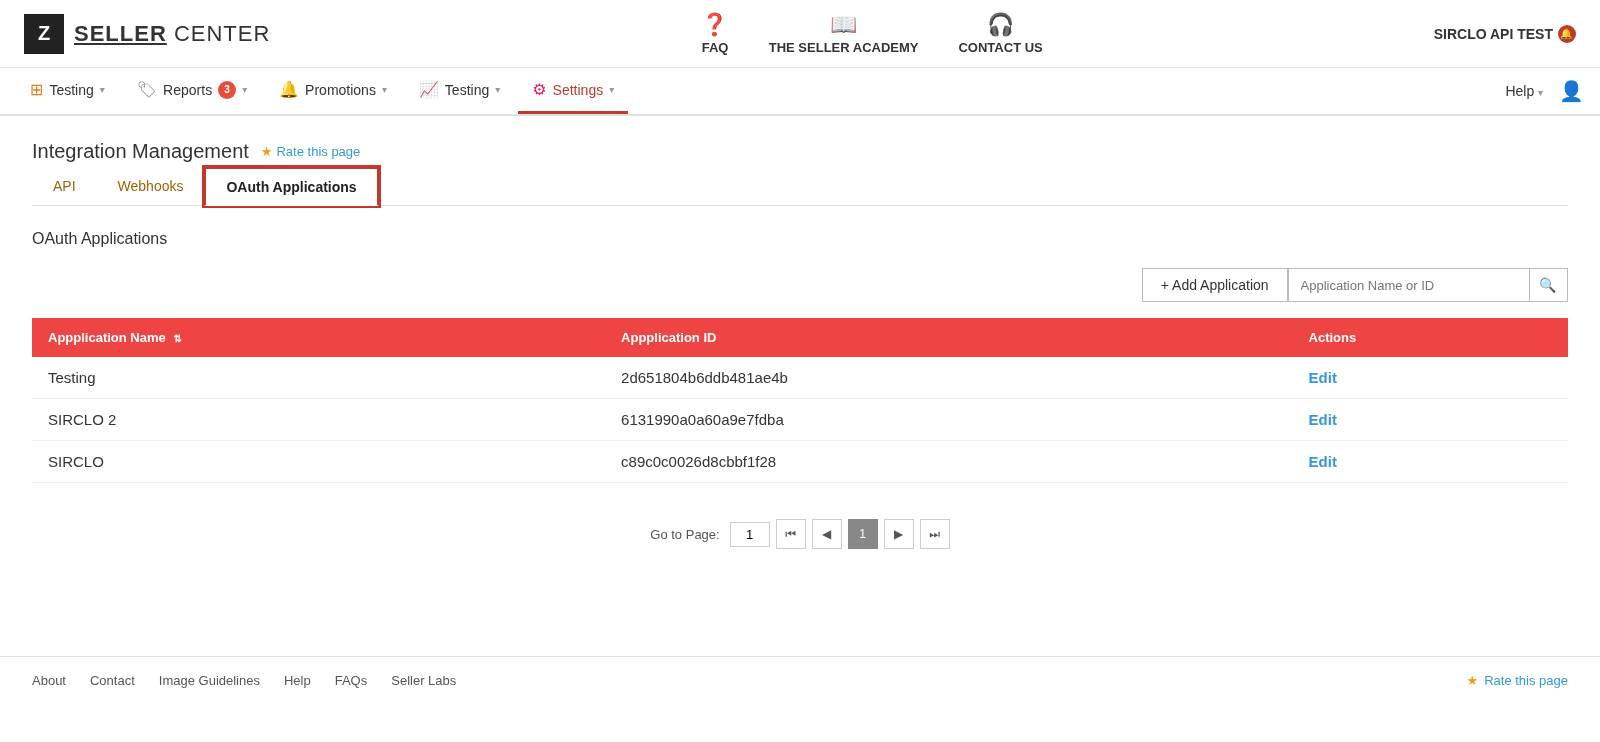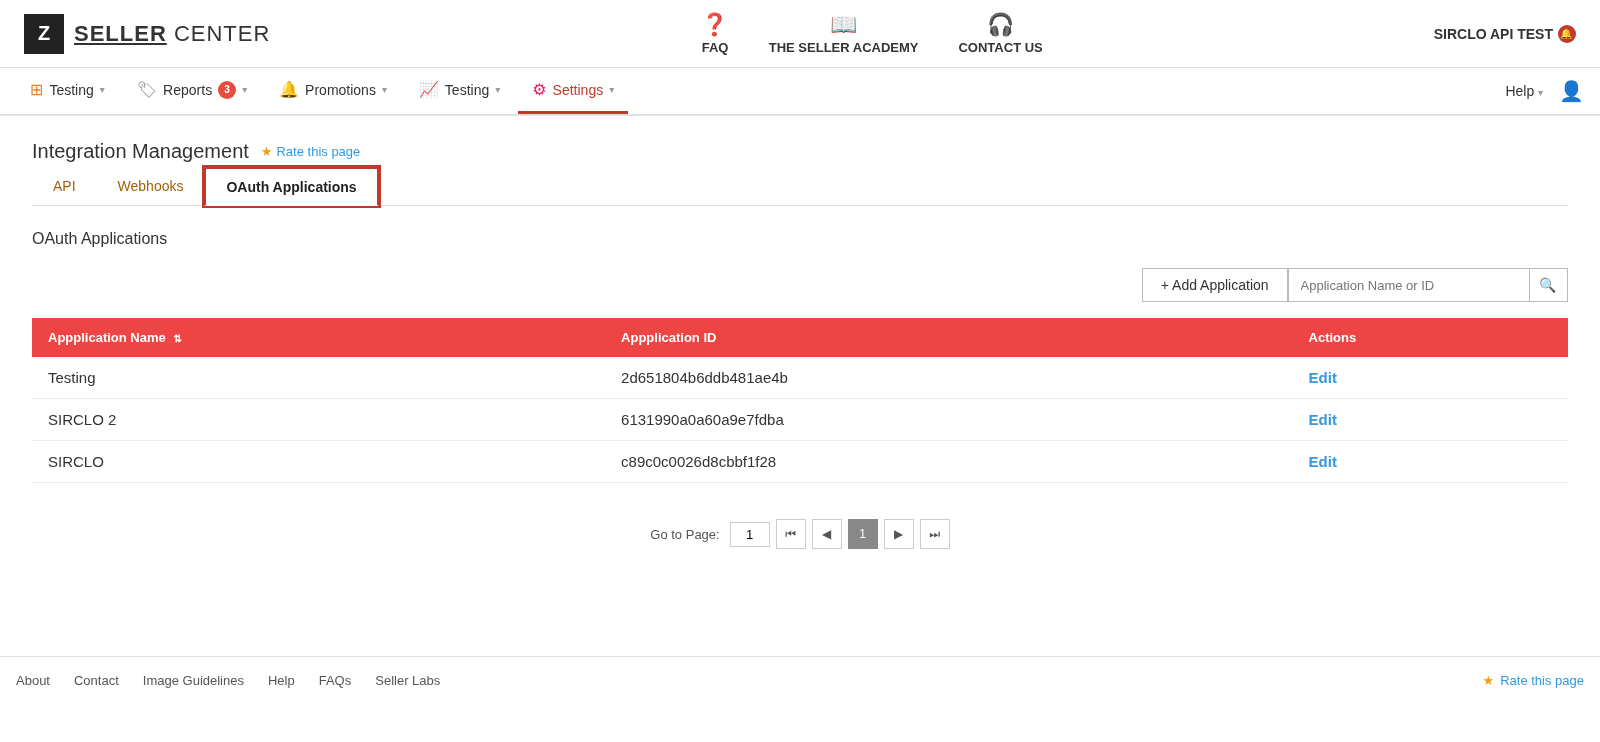--- a/index.html
+++ b/index.html
@@ -285,21 +285,21 @@
     }
     .page-btn.active {
       background: #888;
       color: #fff;
       border-color: #888;
     }
 
     
     .footer {
       border-top: 1px solid #e0e0e0;
-      padding: 16px 16px;
+      padding: 16px 32px;
       display: flex;
       align-items: center;
       gap: 24px;
       color: #555;
       font-size: 13px;
       margin-top: 40px;
     }
     .footer a { color: #555; text-decoration: none; cursor: pointer; }
     .footer-rate {
       margin-left: auto;

